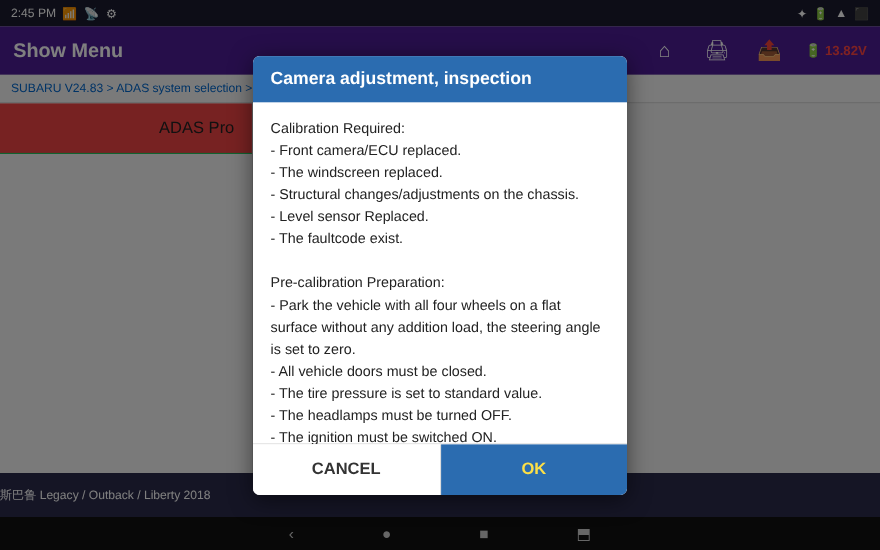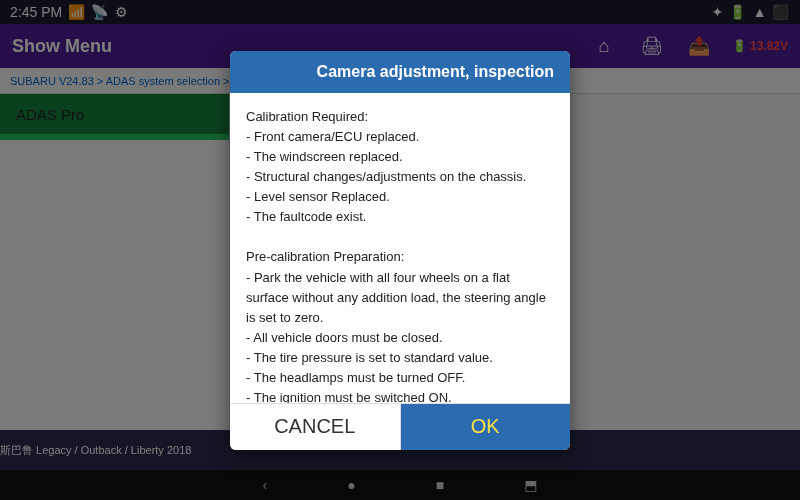--- a/index.html
+++ b/index.html
@@ -15,21 +15,21 @@
 
     
     .status-bar {
       height: 24px;
       background: #1a1a2e;
       display: flex;
       align-items: center;
       justify-content: space-between;
       padding: 0 10px;
       color: white;
-      font-size: 14px;
+      font-size: 11px;
     }
     .status-left { display: flex; align-items: center; gap: 6px; }
     .status-right { display: flex; align-items: center; gap: 6px; }
 
     
     .top-bar {
       height: 44px;
       background: #4c1d95;
       display: flex;
       align-items: center;
@@ -82,23 +82,24 @@
       background: #f5f5f5;
       border-right: 1px solid #ddd;
     }
     .sidebar-item {
       height: 46px;
       display: flex;
       align-items: center;
       padding: 0 16px;
       font-size: 15px;
       color: #222;
-      border-bottom: 6px solid #22c55e;
+      border-bottom: 1px solid #22c55e;
       cursor: pointer;
-      background: #15803d;
+      background: #ef4444;
+      justify-content: flex-end;
     }
 
     
     .bottom-bar {
       height: 40px;
       background: #2b2b4b;
       display: flex;
       align-items: center;
       padding: 0 0;
       color: white;
@@ -134,21 +135,21 @@
     .dialog {
       width: 340px;
       background: white;
       border-radius: 6px;
       overflow: hidden;
       box-shadow: 0 4px 20px rgba(0,0,0,0.5);
     }
     .dialog-header {
       background: #2b6cb0;
       padding: 12px 16px;
-      text-align: right;
+      text-align: left;
     }
     .dialog-title {
       color: white;
       font-size: 16px;
       font-weight: bold;
     }
     .dialog-body {
       padding: 14px 16px;
       font-size: 13px;
       color: #222;
@@ -158,22 +159,22 @@
     }
     .dialog-footer {
       display: flex;
       border-top: 1px solid #ddd;
     }
     .dialog-btn {
       flex: 1;
       height: 46px;
       border: none;
       cursor: pointer;
-      font-size: 20px;
-      font-weight: normal;
+      font-size: 15px;
+      font-weight: bold;
       display: flex;
       align-items: center;
       justify-content: center;
     }
     .dialog-btn-cancel {
       background: white;
       color: #333;
       border-right: 1px solid #ddd;
     }
     .dialog-btn-ok {

